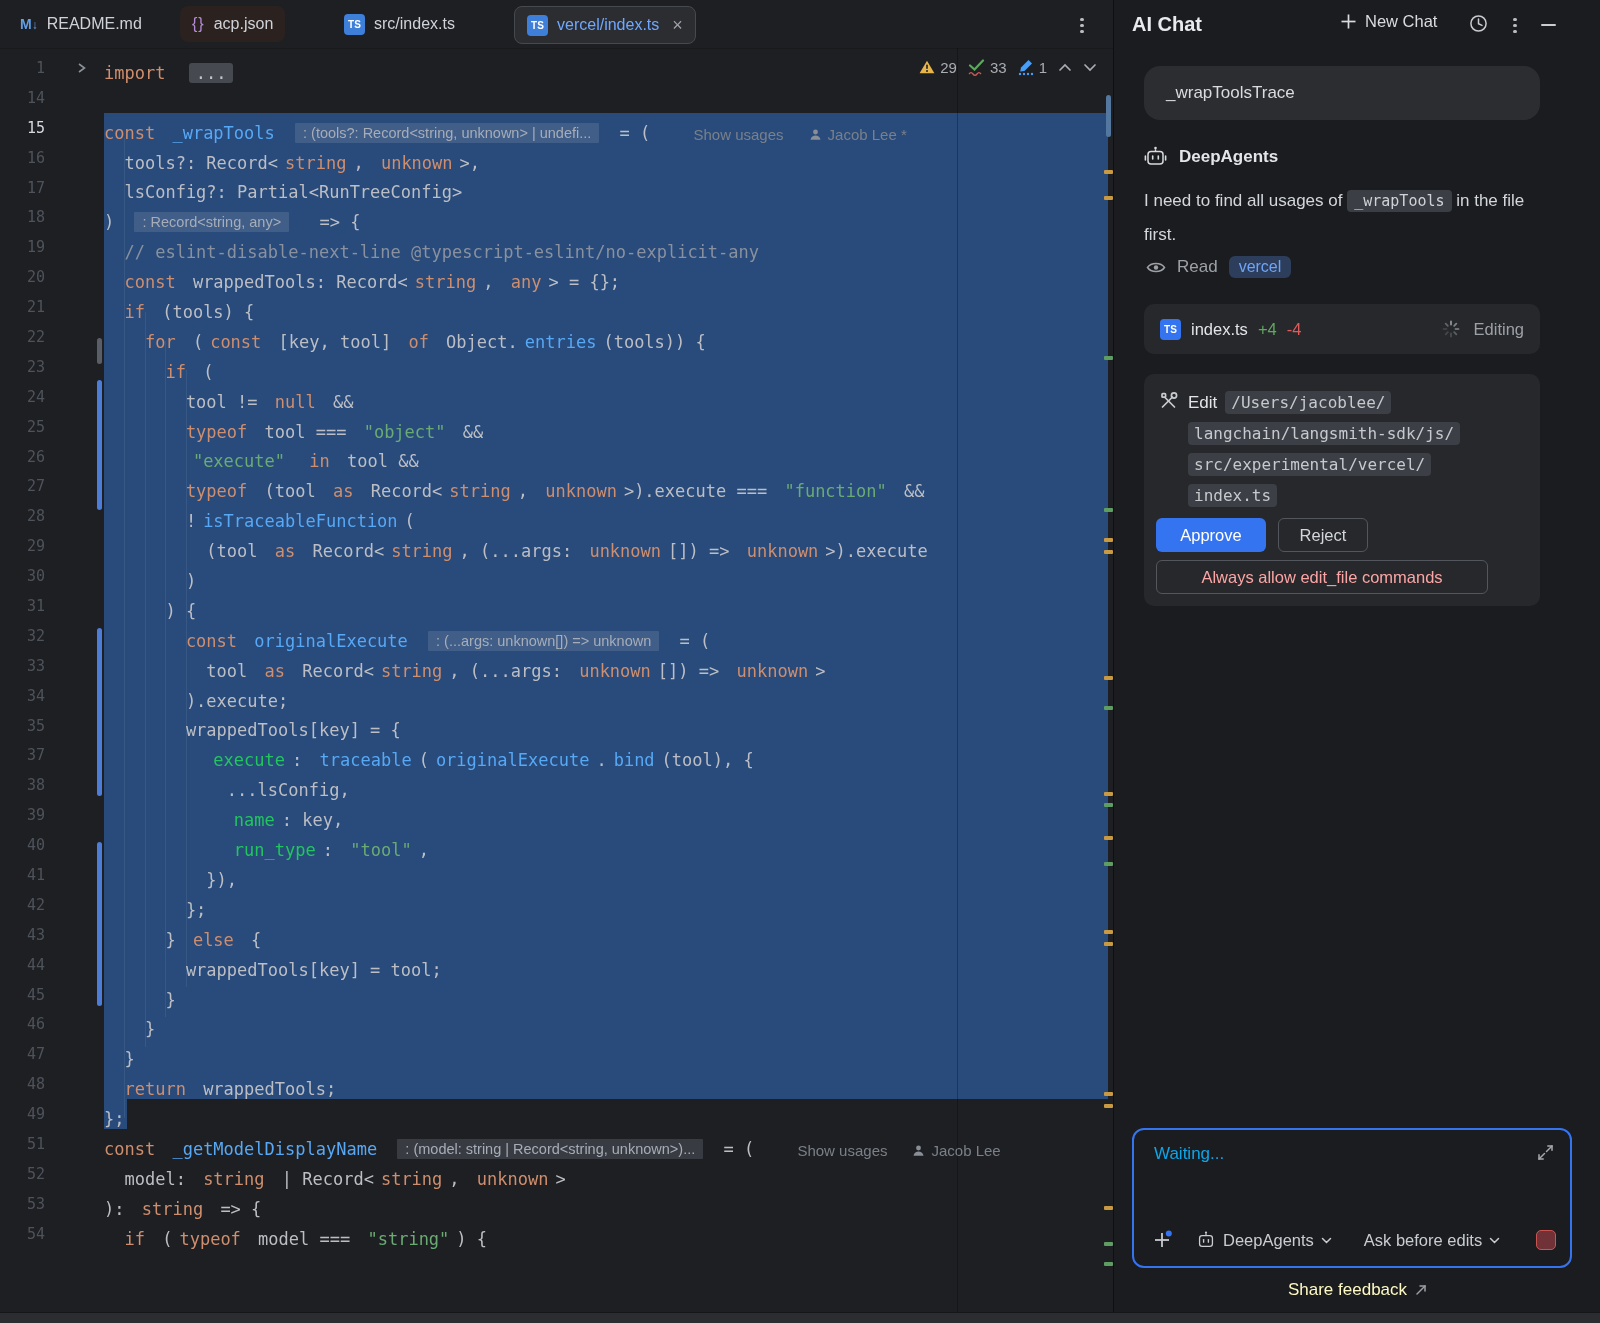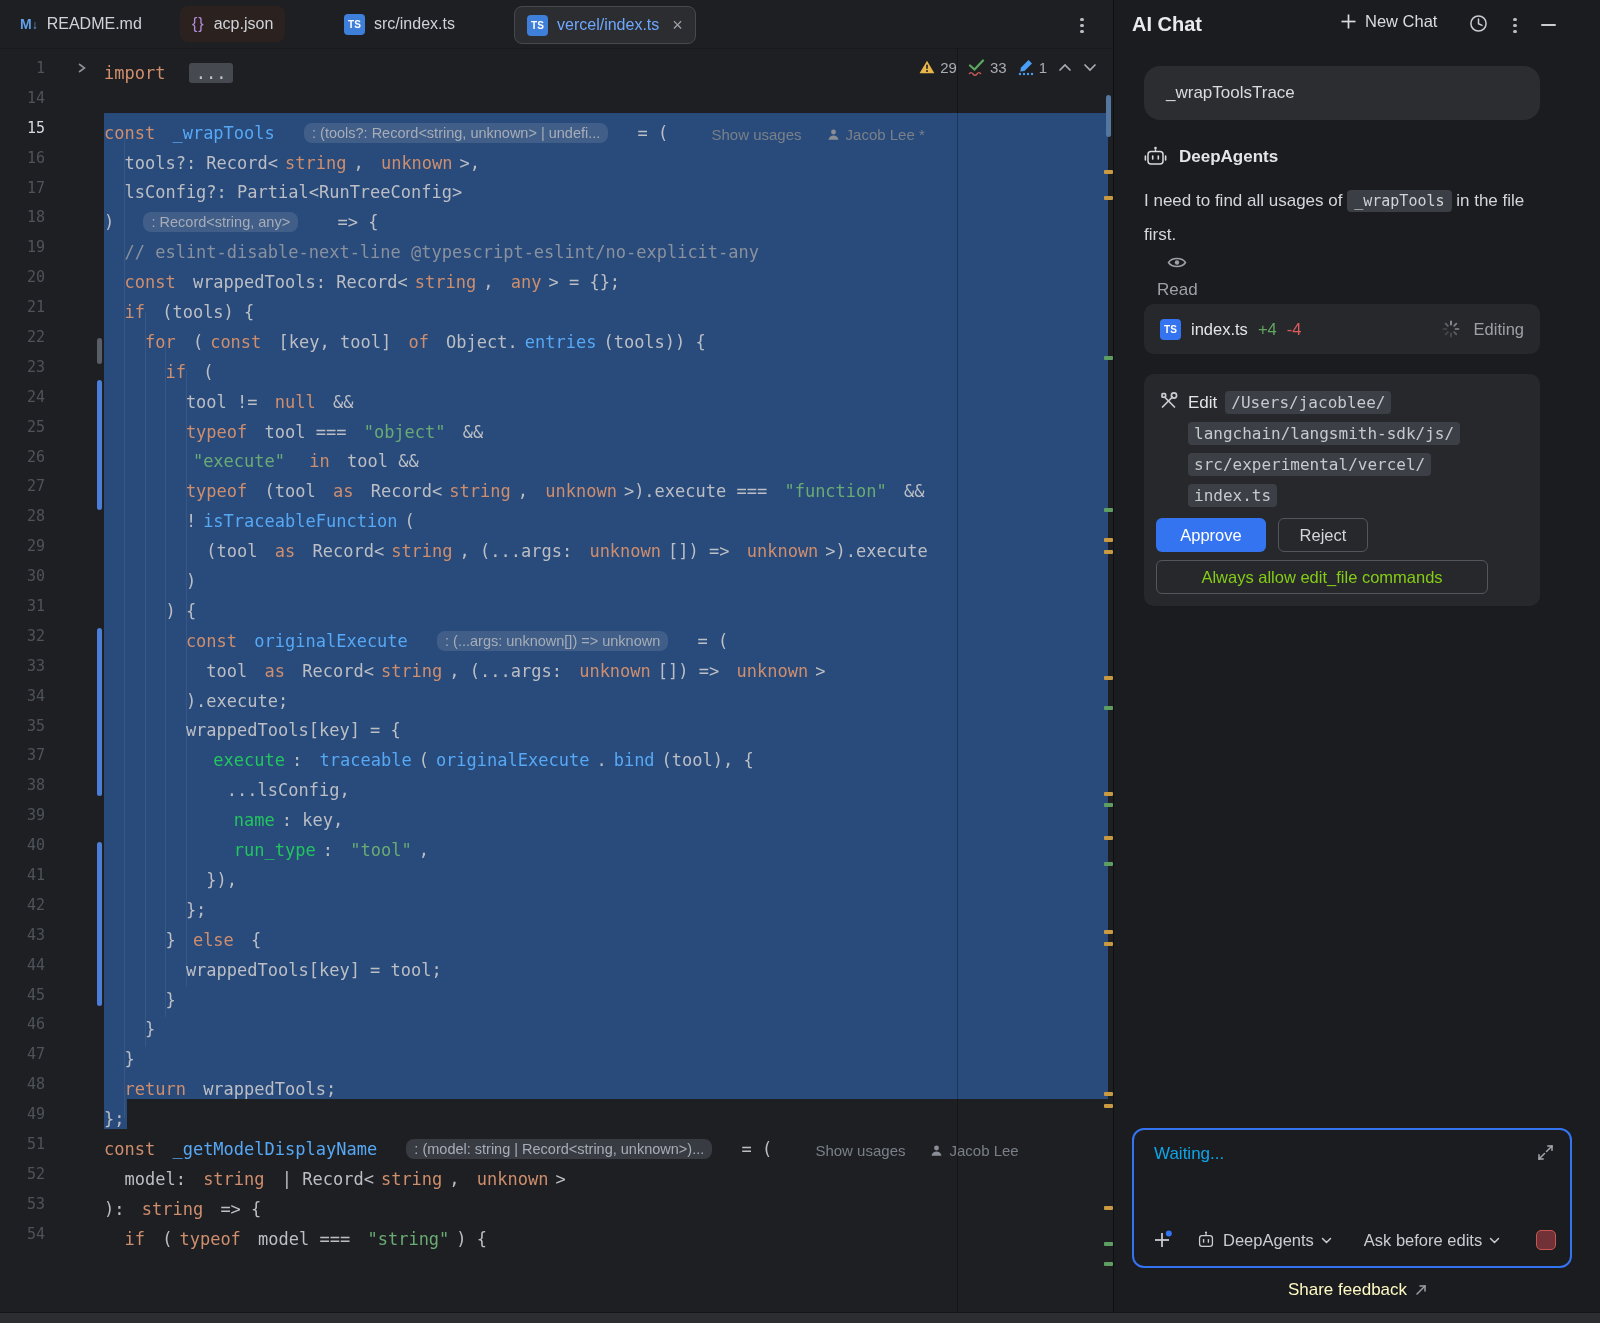--- a/index.html
+++ b/index.html
@@ -29,21 +29,21 @@
   .num{position:absolute;left:0;top:50%;transform:translateY(-50%);width:45px;text-align:right;
        color:#4E535B;font-size:15px;}
   .row.cur .num{color:#D6D9DF;}
   .fold{position:absolute;left:76px;top:50%;transform:translateY(-50%);display:flex;}
   .code{flex:1;height:100%;display:flex;align-items:flex-end;white-space:pre;gap:7px;}
   .row.sel .code{background:var(--selection);}
   .row.selp .code{background:linear-gradient(90deg,var(--selection) 0,var(--selection) 23px,transparent 23px);}
   .tk-k{color:#CF8E6D}.tk-v{color:#BCBEC4}.tk-s{color:#6AAB73}.tk-c{color:#8A919E}
   .tk-f{color:#57A8F5}.tk-p{color:#22c55e}
   .hint{font-family:"Liberation Sans",sans-serif;font-size:14.5px;background:rgba(148,163,184,.22);
-        color:#A6ADB8;border-radius:8px;padding:2px 8px;margin:0 12px;white-space:pre;}
+        color:#A6ADB8;border-radius:1px;padding:2px 8px;margin:0 3px;white-space:pre;}
   .foldchip{background:#46494F;border-radius:3px;padding:0 7px;margin-left:6px;color:#C2C4C9;}
   .vision{font-family:"Liberation Sans",sans-serif;font-size:15px;color:#7A8089;margin-left:26px;
           display:inline-flex;align-items:center;gap:6px;white-space:nowrap;}
   .vision.p{margin-left:18px;}
   .decor{position:absolute;left:0;top:0;width:1113px;height:1264px;pointer-events:none;}
   .guide{position:absolute;width:1px;background:rgba(0,0,0,.28);}
   .iguide{position:absolute;width:1px;background:rgba(255,255,255,.07);}
   .vcs{position:absolute;left:97px;width:5px;border-radius:3px;}
   .vcs.blue{background:#4C7DD8;}.vcs.gray{background:#5A5E66;}
   .mark{position:absolute;left:1104px;width:9px;height:4px;border-radius:1px;}
@@ -62,40 +62,40 @@
   .hdr-ic{position:absolute;top:14px;display:flex;}
   .minline{position:absolute;left:427px;top:24px;width:15px;height:2px;background:#C9CCD1;border-radius:1px;}
   .bubble{position:absolute;left:30px;top:66px;width:396px;height:54px;border-radius:16px;background:#2B2D31;
           display:flex;align-items:center;padding-left:22px;box-sizing:border-box;font-size:17px;color:#D9DBDF;}
   .agent-row{position:absolute;left:30px;top:146px;display:flex;align-items:center;gap:12px;}
   .agent-name{font-size:17px;font-weight:700;color:#E3E5E8;}
   .msg{position:absolute;left:30px;top:184px;width:408px;font-size:17px;line-height:33px;color:#D3D6DA;}
   .code-chip{font-family:"DejaVu Sans Mono","Liberation Mono",monospace;font-size:15px;background:#3B3E44;
              border-radius:4px;padding:2px 7px;color:#CFD2D6;}
   .read-row{position:absolute;left:32px;top:256px;display:flex;align-items:center;gap:11px;
-            color:#9DA0A6;font-size:17px;flex-direction:column;}
+            color:#9DA0A6;font-size:17px;}
   .vercel-chip{background:#2C3E5C;color:#6FA4F7;border-radius:6px;padding:2px 10px;font-size:16px;}
   .file-card{position:absolute;left:30px;top:304px;width:396px;height:50px;border-radius:10px;background:#26282B;
              display:flex;align-items:center;gap:10px;padding:0 16px;box-sizing:border-box;}
   .file-card .ts-i{background:#3574F0;}
   .fname{font-size:16.5px;color:#E2E4E7;}
   .added{color:#62A662;font-size:16.5px;}.removed{color:#E05C5C;font-size:16.5px;}
   .spacer{flex:1;}
   .fstatus{color:#9DA0A6;font-size:16.5px;margin-left:4px;}
   .edit-card{position:absolute;left:30px;top:374px;width:396px;height:232px;border-radius:10px;background:#26282B;}
   .tools-ic{position:absolute;left:14px;top:16px;}
   .edit-lines{position:absolute;left:44px;top:13px;line-height:31px;font-size:16px;}
   .edit-word{font-family:"Liberation Sans",sans-serif;font-size:17px;color:#E2E4E7;margin-right:8px;}
   .pchip{font-family:"DejaVu Sans Mono","Liberation Mono",monospace;font-size:16px;background:#3C3F45;
          color:#C6C9CE;padding:2px 6px;border-radius:4px;}
   .btn{height:34px;border-radius:6px;font-size:16.5px;display:inline-flex;align-items:center;
        justify-content:center;box-sizing:border-box;}
   .approve{position:absolute;left:12px;top:144px;width:110px;background:var(--accent);color:#fff;}
   .reject{position:absolute;left:134px;top:144px;width:90px;border:1px solid #53565C;color:#D3D6DA;}
-  .always{position:absolute;left:12px;top:186px;width:332px;border:1px solid #53565C;color:#84cc16;}
+  .always{position:absolute;left:12px;top:186px;width:332px;border:1px solid #53565C;color:#fca5a5;}
   .input-box{position:absolute;left:18px;top:1128px;width:440px;height:140px;border:2px solid var(--accent);
              border-radius:12px;background:#1B1C1F;box-sizing:border-box;}
   .placeholder{position:absolute;left:20px;top:14px;font-size:17px;color:#0ea5e9;}
   .expand{position:absolute;right:16px;top:14px;}
   .input-row{position:absolute;left:18px;right:14px;bottom:12px;height:28px;display:flex;align-items:center;}
   .model-sel,.mode-sel{display:inline-flex;align-items:center;gap:7px;font-size:16.5px;color:#C9CCD1;}
   .stop{width:20px;height:20px;border-radius:5px;background:#703237;border:1.5px solid #CA5550;box-sizing:border-box;}
   .share{position:absolute;left:0;top:1280px;width:100%;text-align:center;font-size:17px;color:#fef9c3;}
   .share span{display:inline-flex;align-items:center;gap:8px;}
   

